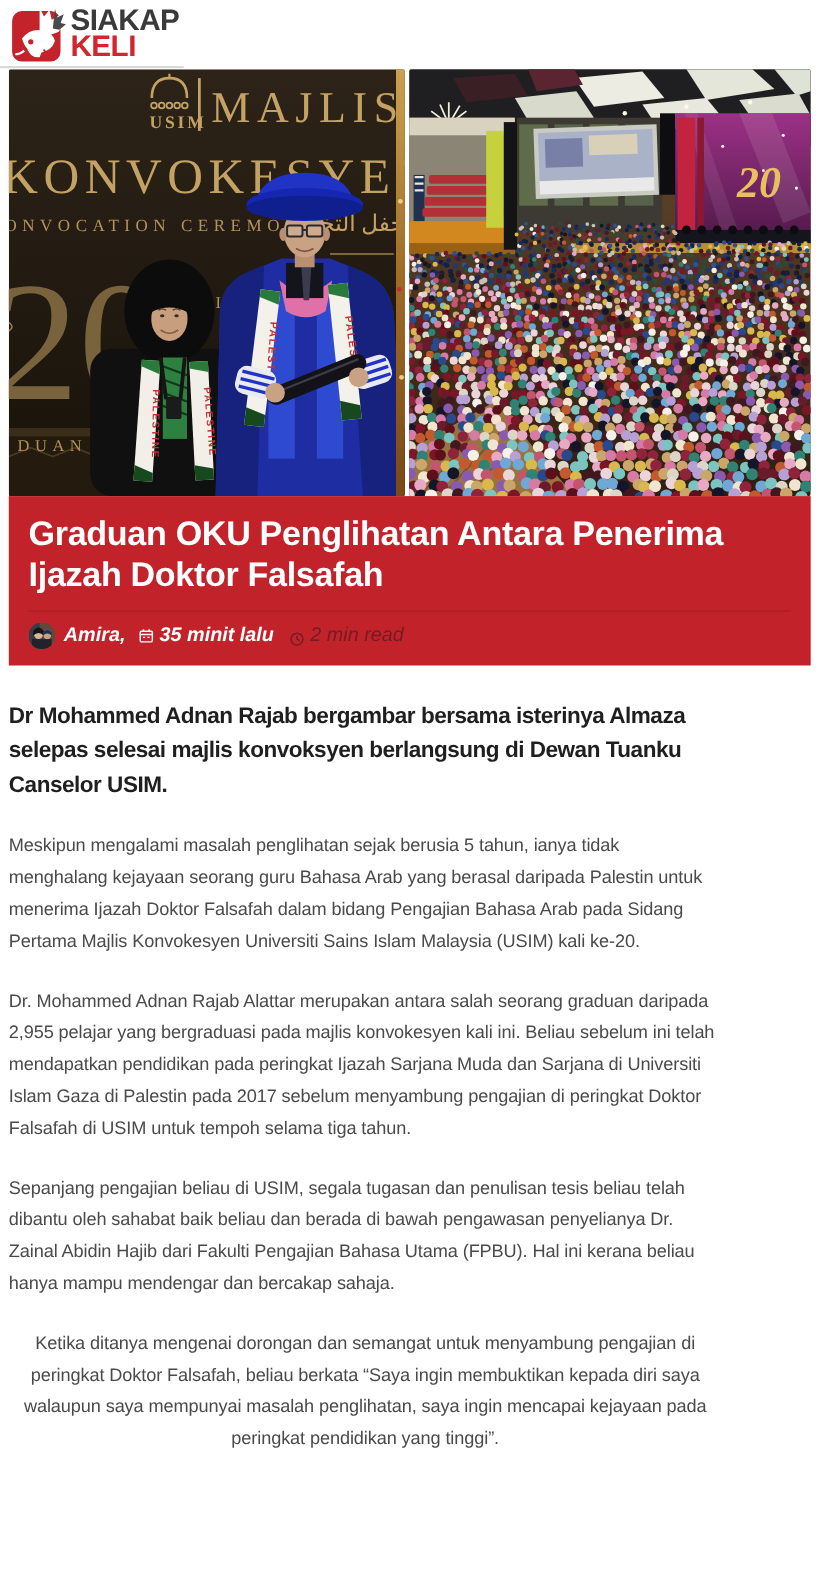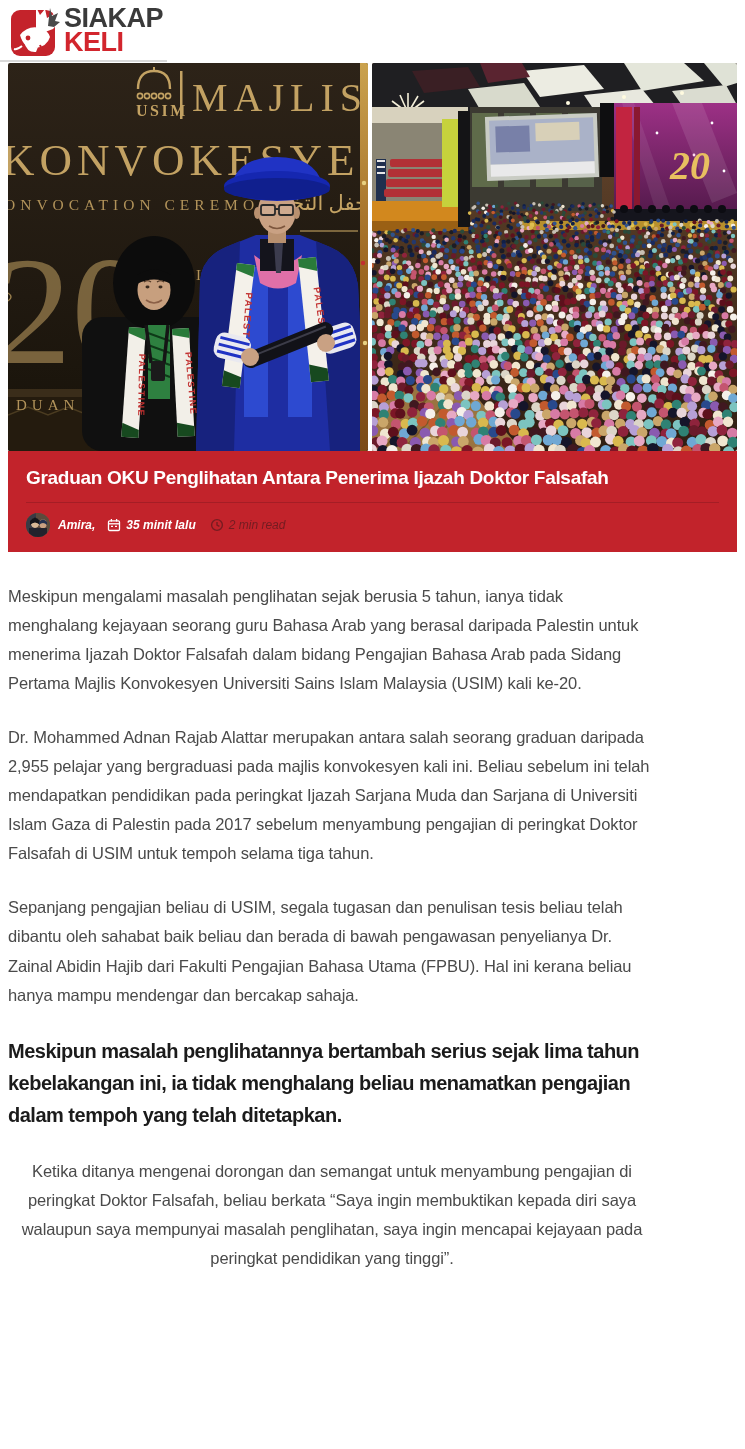--- a/index.html
+++ b/index.html
@@ -13,23 +13,23 @@
   .logo-top{color:#3a3a3a;display:block;}
   .logo-bottom{color:#d2252d;display:block;}
   .header-rule{position:absolute;left:0;top:60px;width:167px;height:2px;background:#d9d9d9;}
 
   
   .hero{display:flex;gap:4px;margin:1px 8px 0;}
   .hero svg{display:block;border-radius:2px;}
 
   
   .banner{margin:0 8px;background:#c2232b;color:#fff;padding:15px 18px 15px;}
-  .banner h1{margin:0;font-size:19px;line-height:1.22;letter-spacing:-0.3px;font-weight:bold;}
+  .banner h1{margin:0;font-size:31px;line-height:1.22;letter-spacing:-0.3px;font-weight:bold;}
   .banner-sep{border:0;border-top:1px solid #a51d25;margin:13px 0 10px;}
-  .byline{display:flex;align-items:center;font-style:italic;font-size:12px;font-weight:bold;color:#fff;}
+  .byline{display:flex;align-items:center;font-style:italic;font-size:18px;font-weight:bold;color:#fff;}
   .avatar{width:24px;height:24px;border-radius:50%;overflow:hidden;flex:0 0 auto;margin-right:8px;background:#6a5846;}
   .byline .author{margin-right:12px;cursor:pointer;}
   .meta-icon{margin-right:5px;display:inline-flex;}
   .meta-muted{color:rgba(30,20,22,0.48);font-weight:normal;margin-left:14px;display:inline-flex;align-items:flex-end;}
   .meta-muted .meta-icon svg{opacity:0.9;}
 
   
   .article{margin:30px 8px 0;width:648px;color:#4a4a4a;font-size:16.5px;line-height:1.76;letter-spacing:-0.1px;padding-bottom:16px;}
   .article p{margin:0 0 25px;}
   .lead{color:#1f1f1f;font-size:20.5px;font-weight:bold;line-height:1.55;letter-spacing:-0.45px;margin:0 0 27px;}
@@ -2179,19 +2179,19 @@
           <circle cx="7" cy="7" r="5.4"></circle>
           <path d="M7,4 L7,7 L9.4,8.4"></path>
         </svg>
       </span>
       <span>2 min read</span>
     </span>
   </div>
 </div>
 
 <div class="article">
+  <p class="lead">Dr Mohammed Adnan Rajab bergambar bersama isterinya Almaza selepas selesai majlis konvoksyen berlangsung di Dewan Tuanku Canselor USIM.</p>
   <p>Meskipun mengalami masalah penglihatan sejak berusia 5 tahun, ianya tidak menghalang kejayaan seorang guru Bahasa Arab yang berasal daripada Palestin untuk menerima Ijazah Doktor Falsafah dalam bidang Pengajian Bahasa Arab pada Sidang Pertama Majlis Konvokesyen Universiti Sains Islam Malaysia (USIM) kali ke-20.</p>
   <p>Dr. Mohammed Adnan Rajab Alattar merupakan antara salah seorang graduan daripada 2,955 pelajar yang bergraduasi pada majlis konvokesyen kali ini. Beliau sebelum ini telah mendapatkan pendidikan pada peringkat Ijazah Sarjana Muda dan Sarjana di Universiti Islam Gaza di Palestin pada 2017 sebelum menyambung pengajian di peringkat Doktor Falsafah di USIM untuk tempoh selama tiga tahun.</p>
   <p>Sepanjang pengajian beliau di USIM, segala tugasan dan penulisan tesis beliau telah dibantu oleh sahabat baik beliau dan berada di bawah pengawasan penyelianya Dr. Zainal Abidin Hajib dari Fakulti Pengajian Bahasa Utama (FPBU). Hal ini kerana beliau hanya mampu mendengar dan bercakap sahaja.</p>
-  <p class="subheading">Meskipun masalah penglihatannya bertambah serius sejak lima tahun kebelakangan ini, ia tidak menghalang beliau menamatkan pengajian dalam tempoh yang telah ditetapkan.</p>
   <p>Ketika ditanya mengenai dorongan dan semangat untuk menyambung pengajian di peringkat Doktor Falsafah, beliau berkata “Saya ingin membuktikan kepada diri saya walaupun saya mempunyai masalah penglihatan, saya ingin mencapai kejayaan pada peringkat pendidikan yang tinggi”.</p>
 
 </div>
 
 </body></html>

